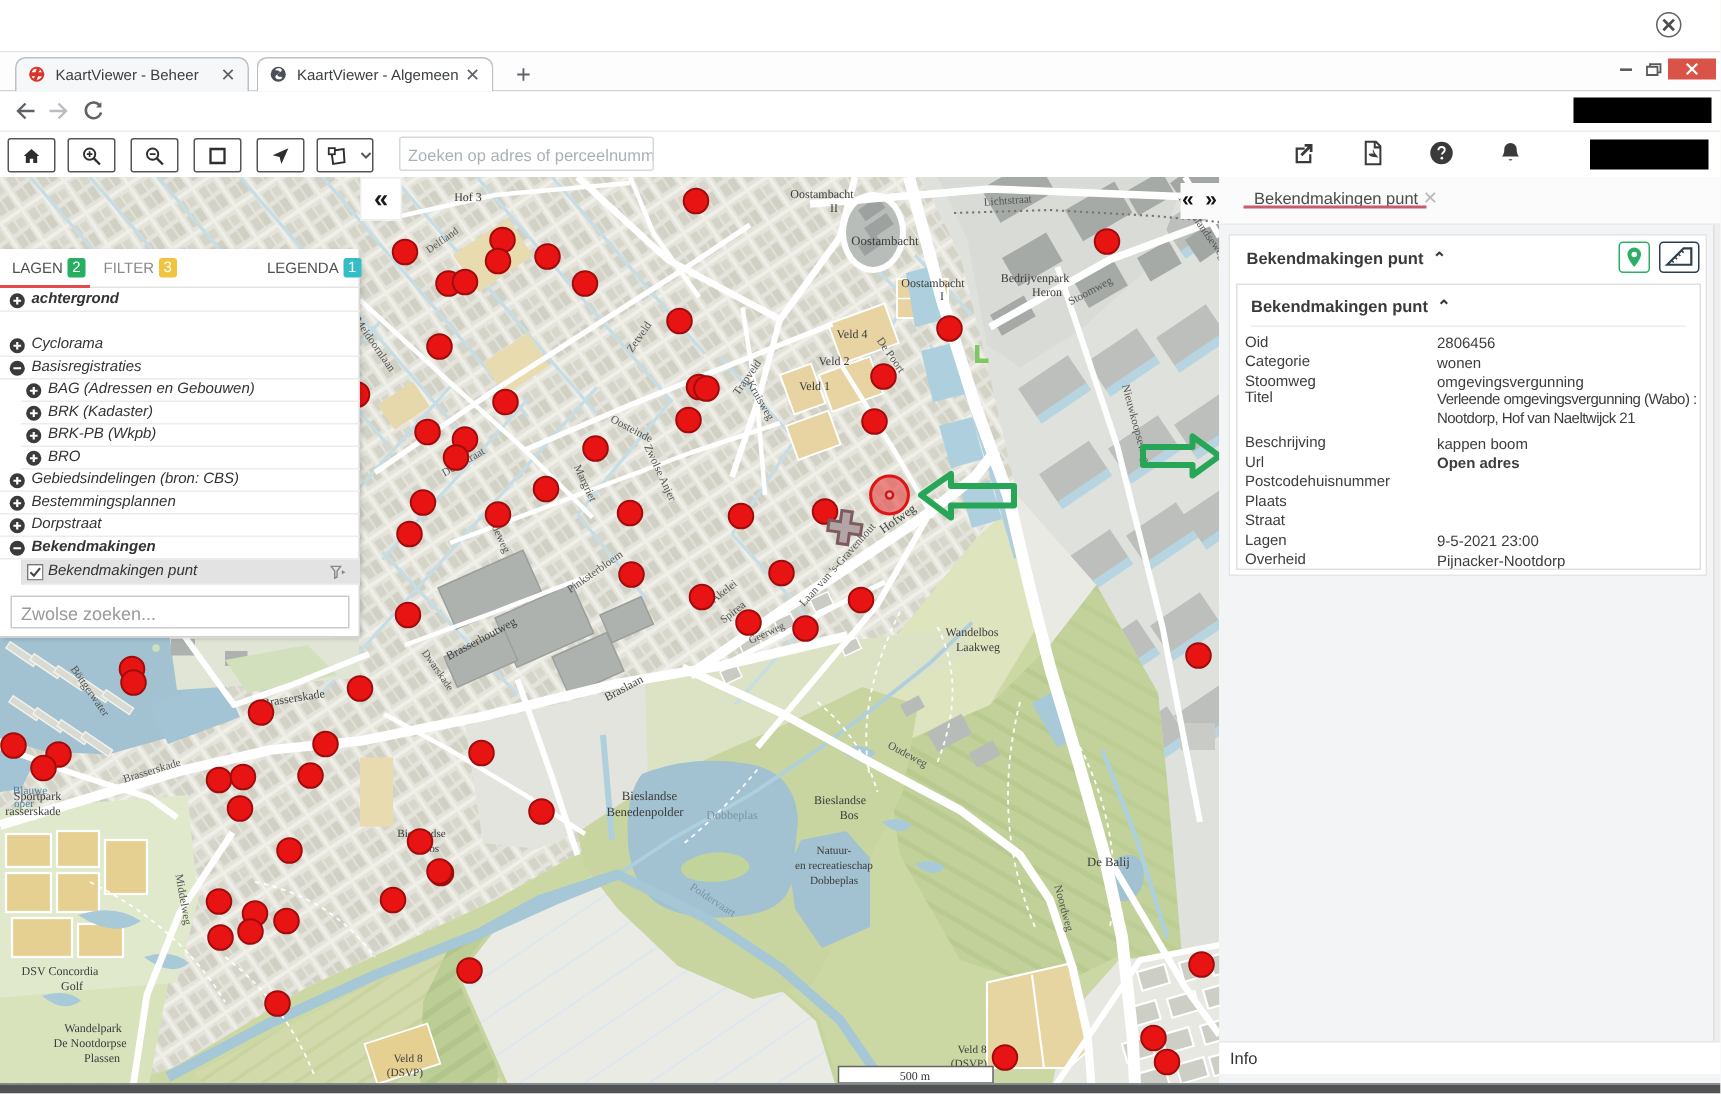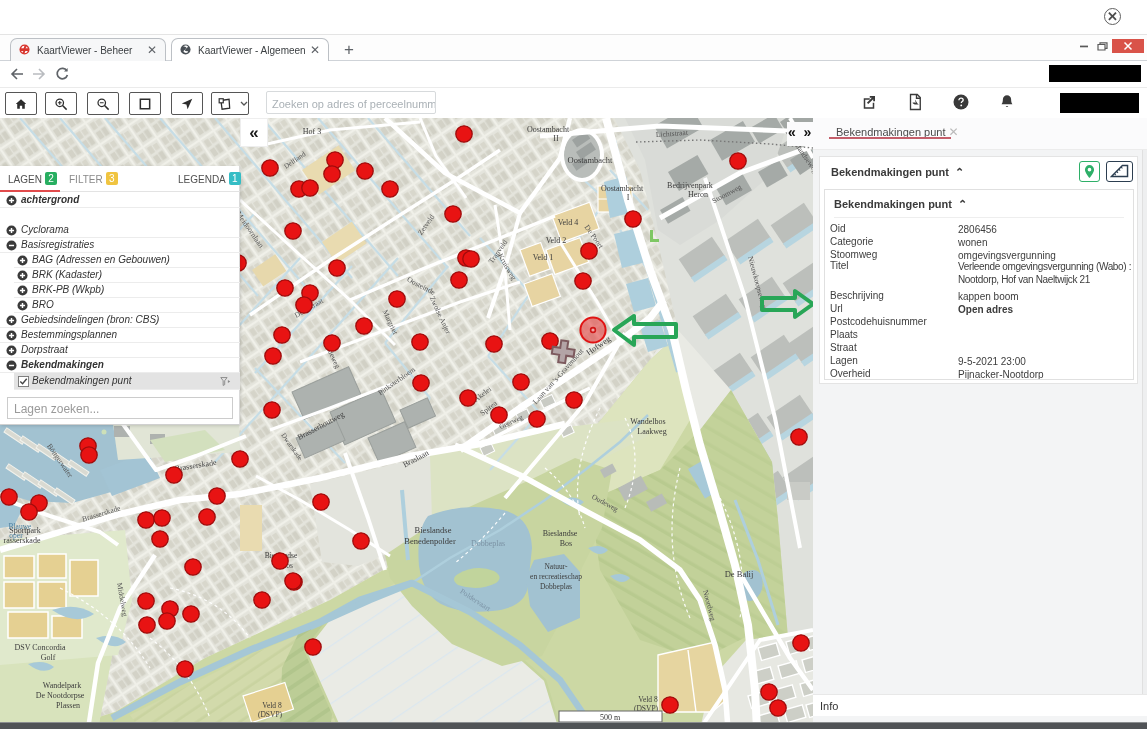--- a/index.html
+++ b/index.html
@@ -701,21 +701,21 @@
         <svg class="ic" style="left:4px;top:3px" viewBox="0 0 12 12">
           <rect x="0.5" y="0.5" width="11" height="11" fill="#fff" stroke="#777"></rect>
           <path d="M2.5 6l2.5 2.5L9.5 3" stroke="#444" stroke-width="1.5" fill="none"></path>
         </svg>
         <span class="lbl" style="left:18px;top:2px">Bekendmakingen punt</span>
         <svg class="ic" style="left:206px;top:3px" viewBox="0 0 14 12">
           <path d="M1 1h8l-3 4v5l-2 1V5z" fill="none" stroke="#888" stroke-width="1.2"></path>
           <path d="M10 4l3 2-3 2" fill="#888"></path>
         </svg>
       </div>
-    <div id="lsearch">Lagen zoeken...</div>
+    <div id="lsearch">Zwolse zoeken...</div>
   </div>
   <div id="mapcoll" class="abs">«</div>
 
   <div id="rpanel" class="abs">
     <div id="rtop">
       <div id="rarrows"></div>
       <span style="position:absolute;left:-25px;top:6px;font-weight:bold;font-size:14px;color:#111">«&nbsp;&nbsp;»</span>
       <span id="rtabtitle">Bekendmakingen punt <span id="rtabx">✕</span></span>
       <div id="rtabline"></div>
     </div>

